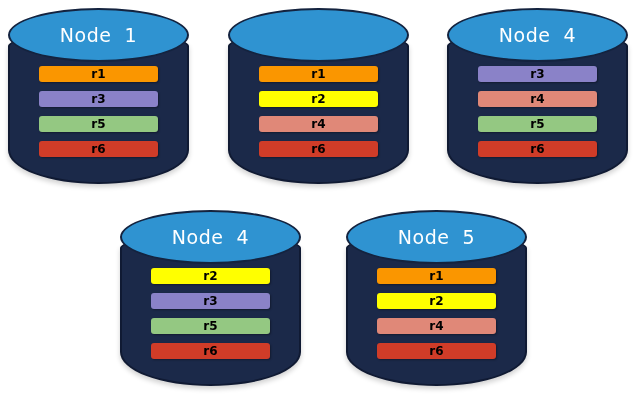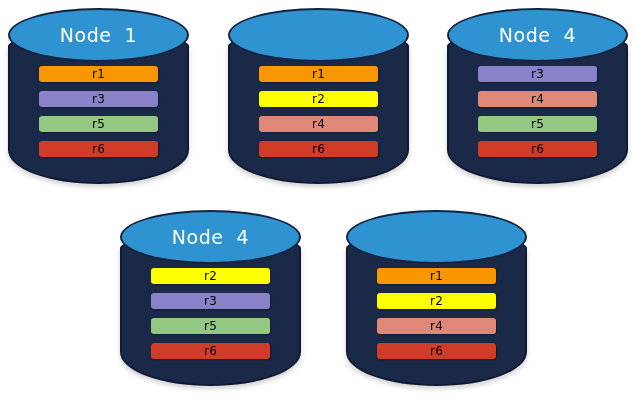--- a/index.html
+++ b/index.html
@@ -84,21 +84,21 @@
     margin-bottom: 9px;
     border-radius: 3px;
     display: flex;
     align-items: center;
     justify-content: center;
     box-shadow: 1px 1px 2px rgba(0,0,0,0.35);
   }
   .bar:last-child { margin-bottom: 0; }
   .bar-label {
     font-size: 12px;
-    font-weight: normal;
+    font-weight: bold;
     color: #000000;
     line-height: 1;
     letter-spacing: 0.2px;
   }
 </style>
 </head>
 <body>
 
 <div id="canvas">
     <div class="node" style="left: 8px; top: 6px;">
@@ -172,20 +172,21 @@
           <span class="bar-label" style="color: rgb(0, 0, 0);">r5</span>
         </div>
         <div class="bar" style="background: rgb(208, 60, 40);">
           <span class="bar-label" style="color: rgb(0, 0, 0);">r6</span>
         </div>
       </div>
     </div>
     <div class="node" style="left: 346px; top: 208px;">
       <div class="cyl-body" style="background: rgb(27, 41, 73);"></div>
       <div class="cyl-top" style="background: rgb(47, 147, 209);"></div>
+      <div class="cyl-title" style="color: rgb(255, 255, 255);">Node  5</div>
       <div class="bars">
         <div class="bar" style="background: rgb(250, 150, 0);">
           <span class="bar-label" style="color: rgb(0, 0, 0);">r1</span>
         </div>
         <div class="bar" style="background: rgb(255, 255, 0);">
           <span class="bar-label" style="color: rgb(0, 0, 0);">r2</span>
         </div>
         <div class="bar" style="background: rgb(224, 136, 120);">
           <span class="bar-label" style="color: rgb(0, 0, 0);">r4</span>
         </div>

